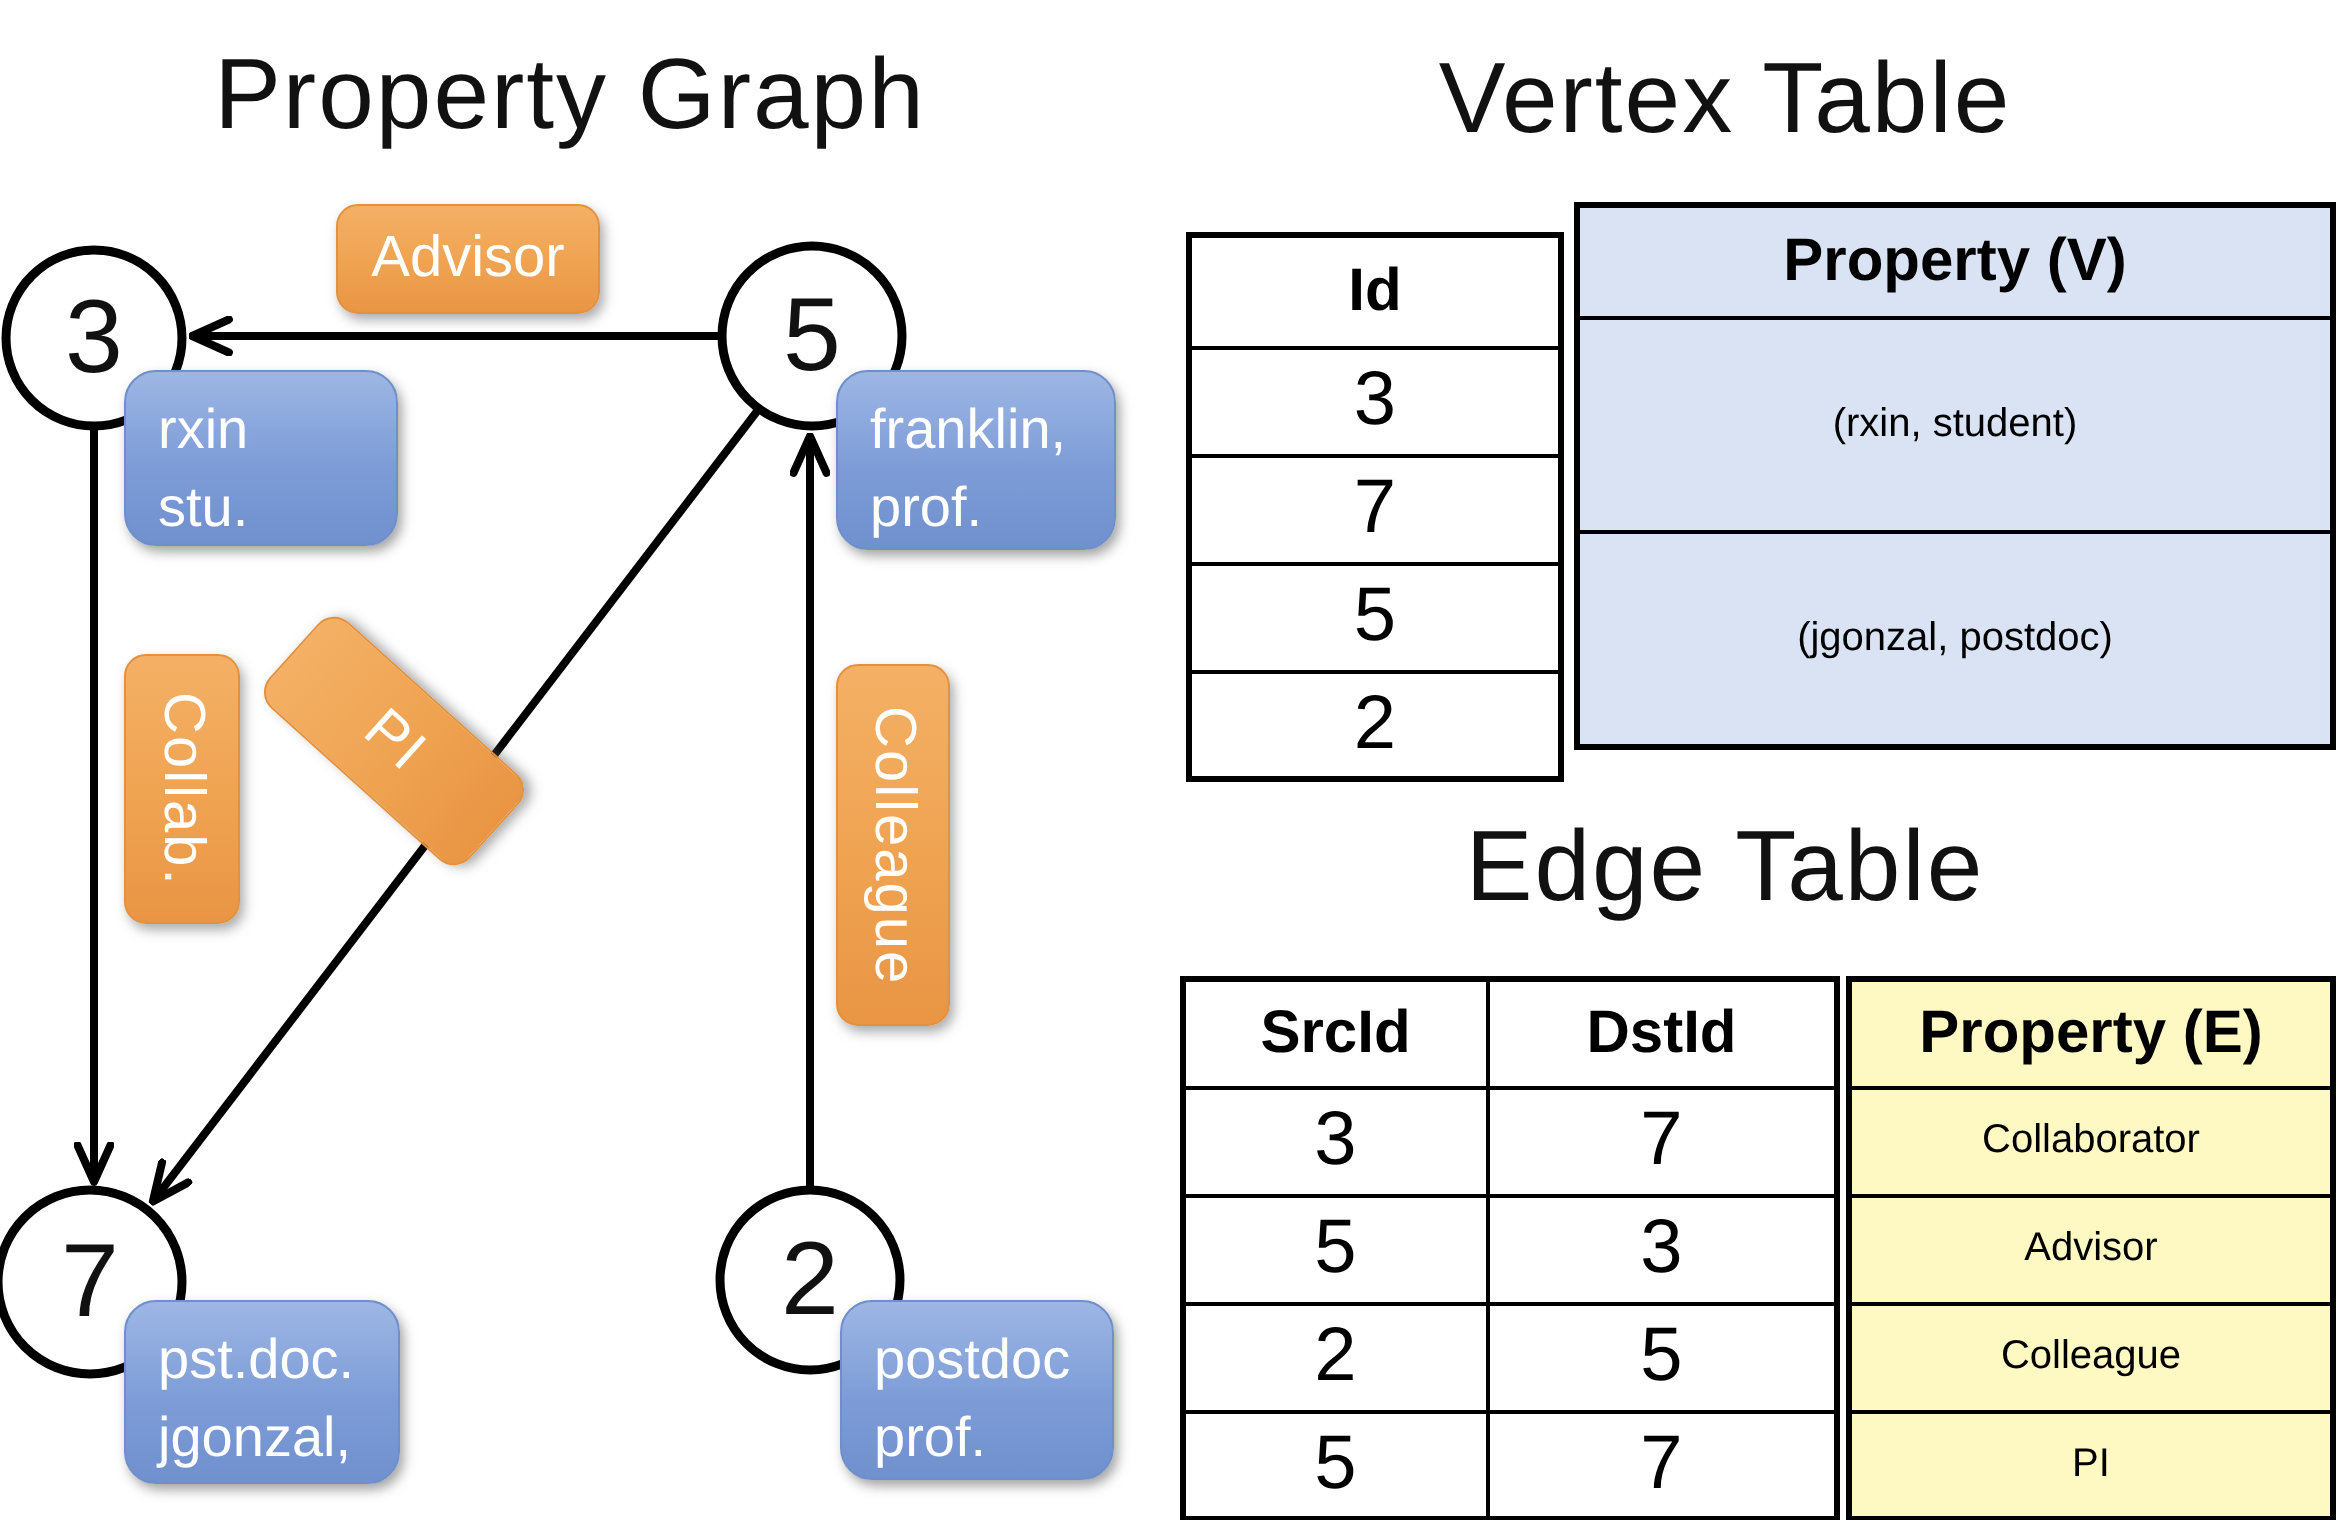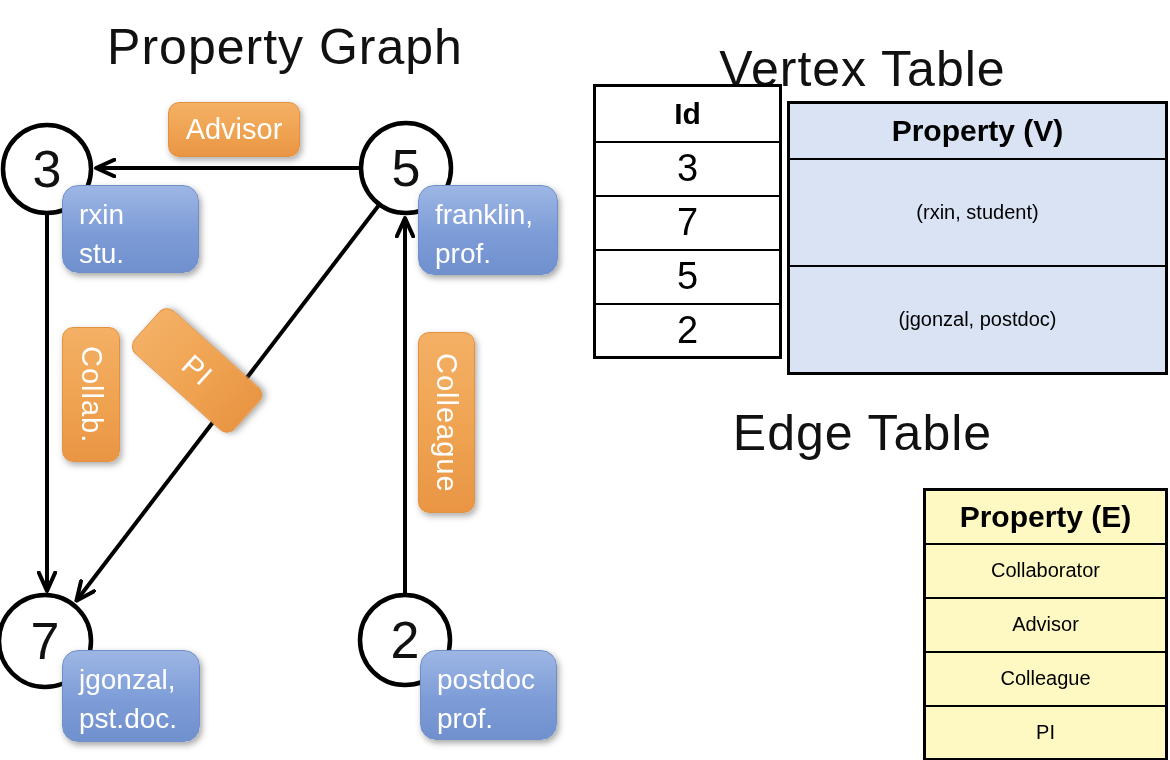--- a/index.html
+++ b/index.html
@@ -127,44 +127,44 @@
 
   <div class="vbox" style="left:62px; top:185px; width:137px; height:88px;">
     <div>rxin</div>
     <div>stu.</div>
   </div>
   <div class="vbox" style="left:418px; top:185px; width:140px; height:90px;">
     <div>franklin,</div>
     <div>prof.</div>
   </div>
   <div class="vbox" style="left:62px; top:650px; width:138px; height:92px;">
+    <div>pst.doc.</div>
     <div>jgonzal,</div>
-    <div>pst.doc.</div>
   </div>
   <div class="vbox" style="left:420px; top:650px; width:137px; height:90px;">
     <div>postdoc</div>
     <div>prof.</div>
   </div>
 
   <div class="ebox" style="left:168px; top:102px; width:132px; height:55px;">
     <span>Advisor</span>
   </div>
   <div class="ebox vertical" style="left:62px; top:327px; width:58px; height:135px;">
     <span class="vtext">Collab.</span>
   </div>
   <div class="ebox vertical" style="left:168px; top:303px; width:58px; height:135px; transform:rotate(-48deg);">
     <span class="vtext">PI</span>
   </div>
   <div class="ebox vertical" style="left:418px; top:332px; width:57px; height:181px;">
     <span class="vtext">Colleague</span>
   </div>
 
-  <div class="big-title" style="left:590px; top:20px; width:495px;margin-top:20px;">Vertex Table</div>
-
-  <table class="dtable" style="left:593px; top:84px; width:189px; height:274px;">
+  <div class="big-title" style="left:590px; top:20px; width:495px;">Vertex Table</div>
+
+  <table class="dtable" style="left:593px; top:116px; width:189px; height:274px;">
     <thead>
       <tr style="height:56px;">
         <th>Id</th>
       </tr>
     </thead>
     <tbody>
         <tr style="height: 54px;">
           <td class="num-cell">3</td>
         </tr>
         <tr style="height: 54px;">
@@ -190,20 +190,50 @@
           <td class="text-cell bluefill">(rxin, student)</td>
         </tr>
         <tr style="height: 54px;">
           <td class="text-cell bluefill">(jgonzal, postdoc)</td>
         </tr>
       </tbody>
   </table>
 
   <div class="big-title" style="left:590px; top:404px; width:495px;">Edge Table</div>
 
+  <table class="dtable" style="left:590px; top:488px; width:327px; height:270px;">
+    <colgroup>
+        <col style="width:152px;">
+        <col style="width:175px;">
+      </colgroup>
+    <thead>
+      <tr style="height:54px;">
+        <th>SrcId</th>
+        <th>DstId</th>
+      </tr>
+    </thead>
+    <tbody>
+        <tr style="height: 54px;">
+          <td class="num-cell">3</td>
+          <td class="num-cell">7</td>
+        </tr>
+        <tr style="height: 54px;">
+          <td class="num-cell">5</td>
+          <td class="num-cell">3</td>
+        </tr>
+        <tr style="height: 54px;">
+          <td class="num-cell">2</td>
+          <td class="num-cell">5</td>
+        </tr>
+        <tr style="height: 54px;">
+          <td class="num-cell">5</td>
+          <td class="num-cell">7</td>
+        </tr>
+      </tbody>
+  </table>
 
   <table class="dtable" style="left:923px; top:488px; width:245px; height:270px;">
     <thead>
       <tr style="height:54px;">
         <th class="tanfill">Property (E)</th>
       </tr>
     </thead>
     <tbody>
         <tr style="height: 54px;">
           <td class="text-cell tanfill">Collaborator</td>

